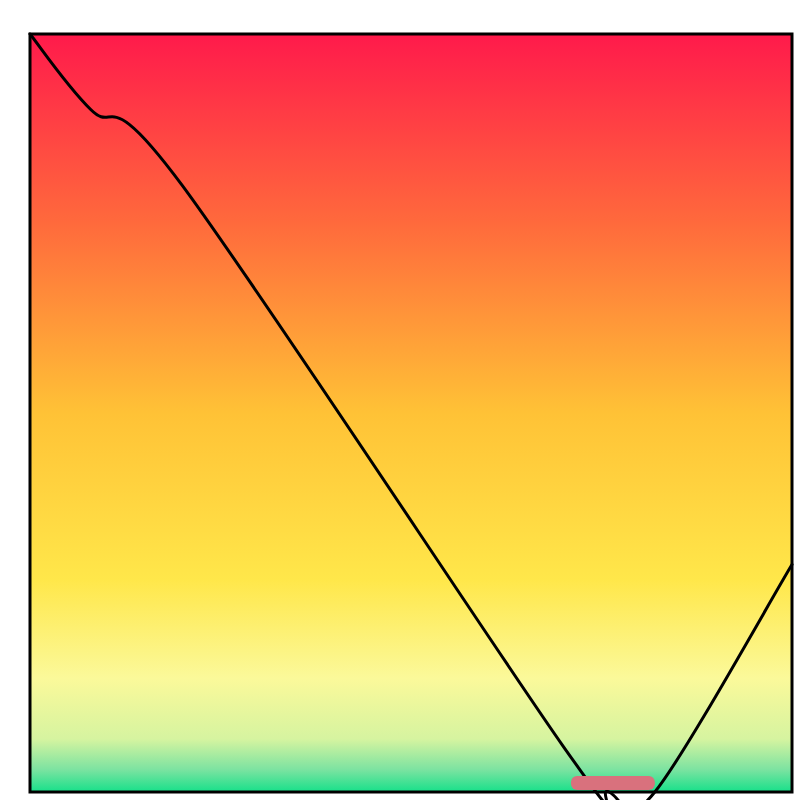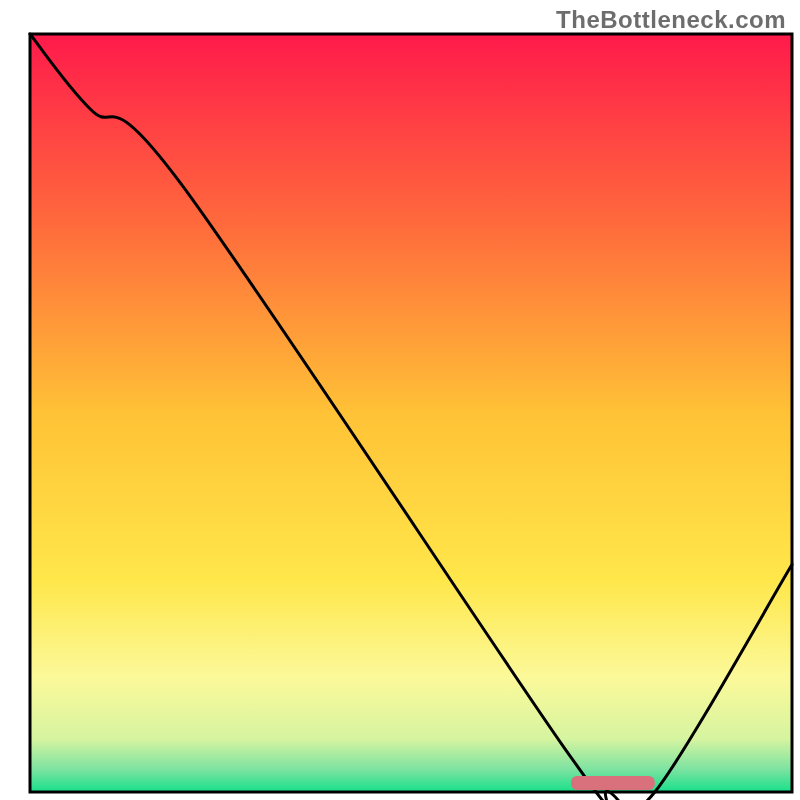--- a/index.html
+++ b/index.html
@@ -33,21 +33,20 @@
     top: 0;
     width: 800px;
     height: 800px;
     display: block;
   }
 </style>
 </head>
 <body>
 
 <div class="container">
-  <div class="watermark">TheBottleneck.com</div>
 
   <svg class="chart" viewBox="0 0 800 800">
     <defs>
       <linearGradient id="bgGrad" x1="0" y1="0" x2="0" y2="1">
           <stop offset="0%" stop-color="#ff1a4b"></stop>
           <stop offset="25%" stop-color="#ff6a3c"></stop>
           <stop offset="50%" stop-color="#ffc236"></stop>
           <stop offset="72%" stop-color="#ffe74a"></stop>
           <stop offset="85%" stop-color="#fbf99a"></stop>
           <stop offset="93%" stop-color="#d6f4a0"></stop>

